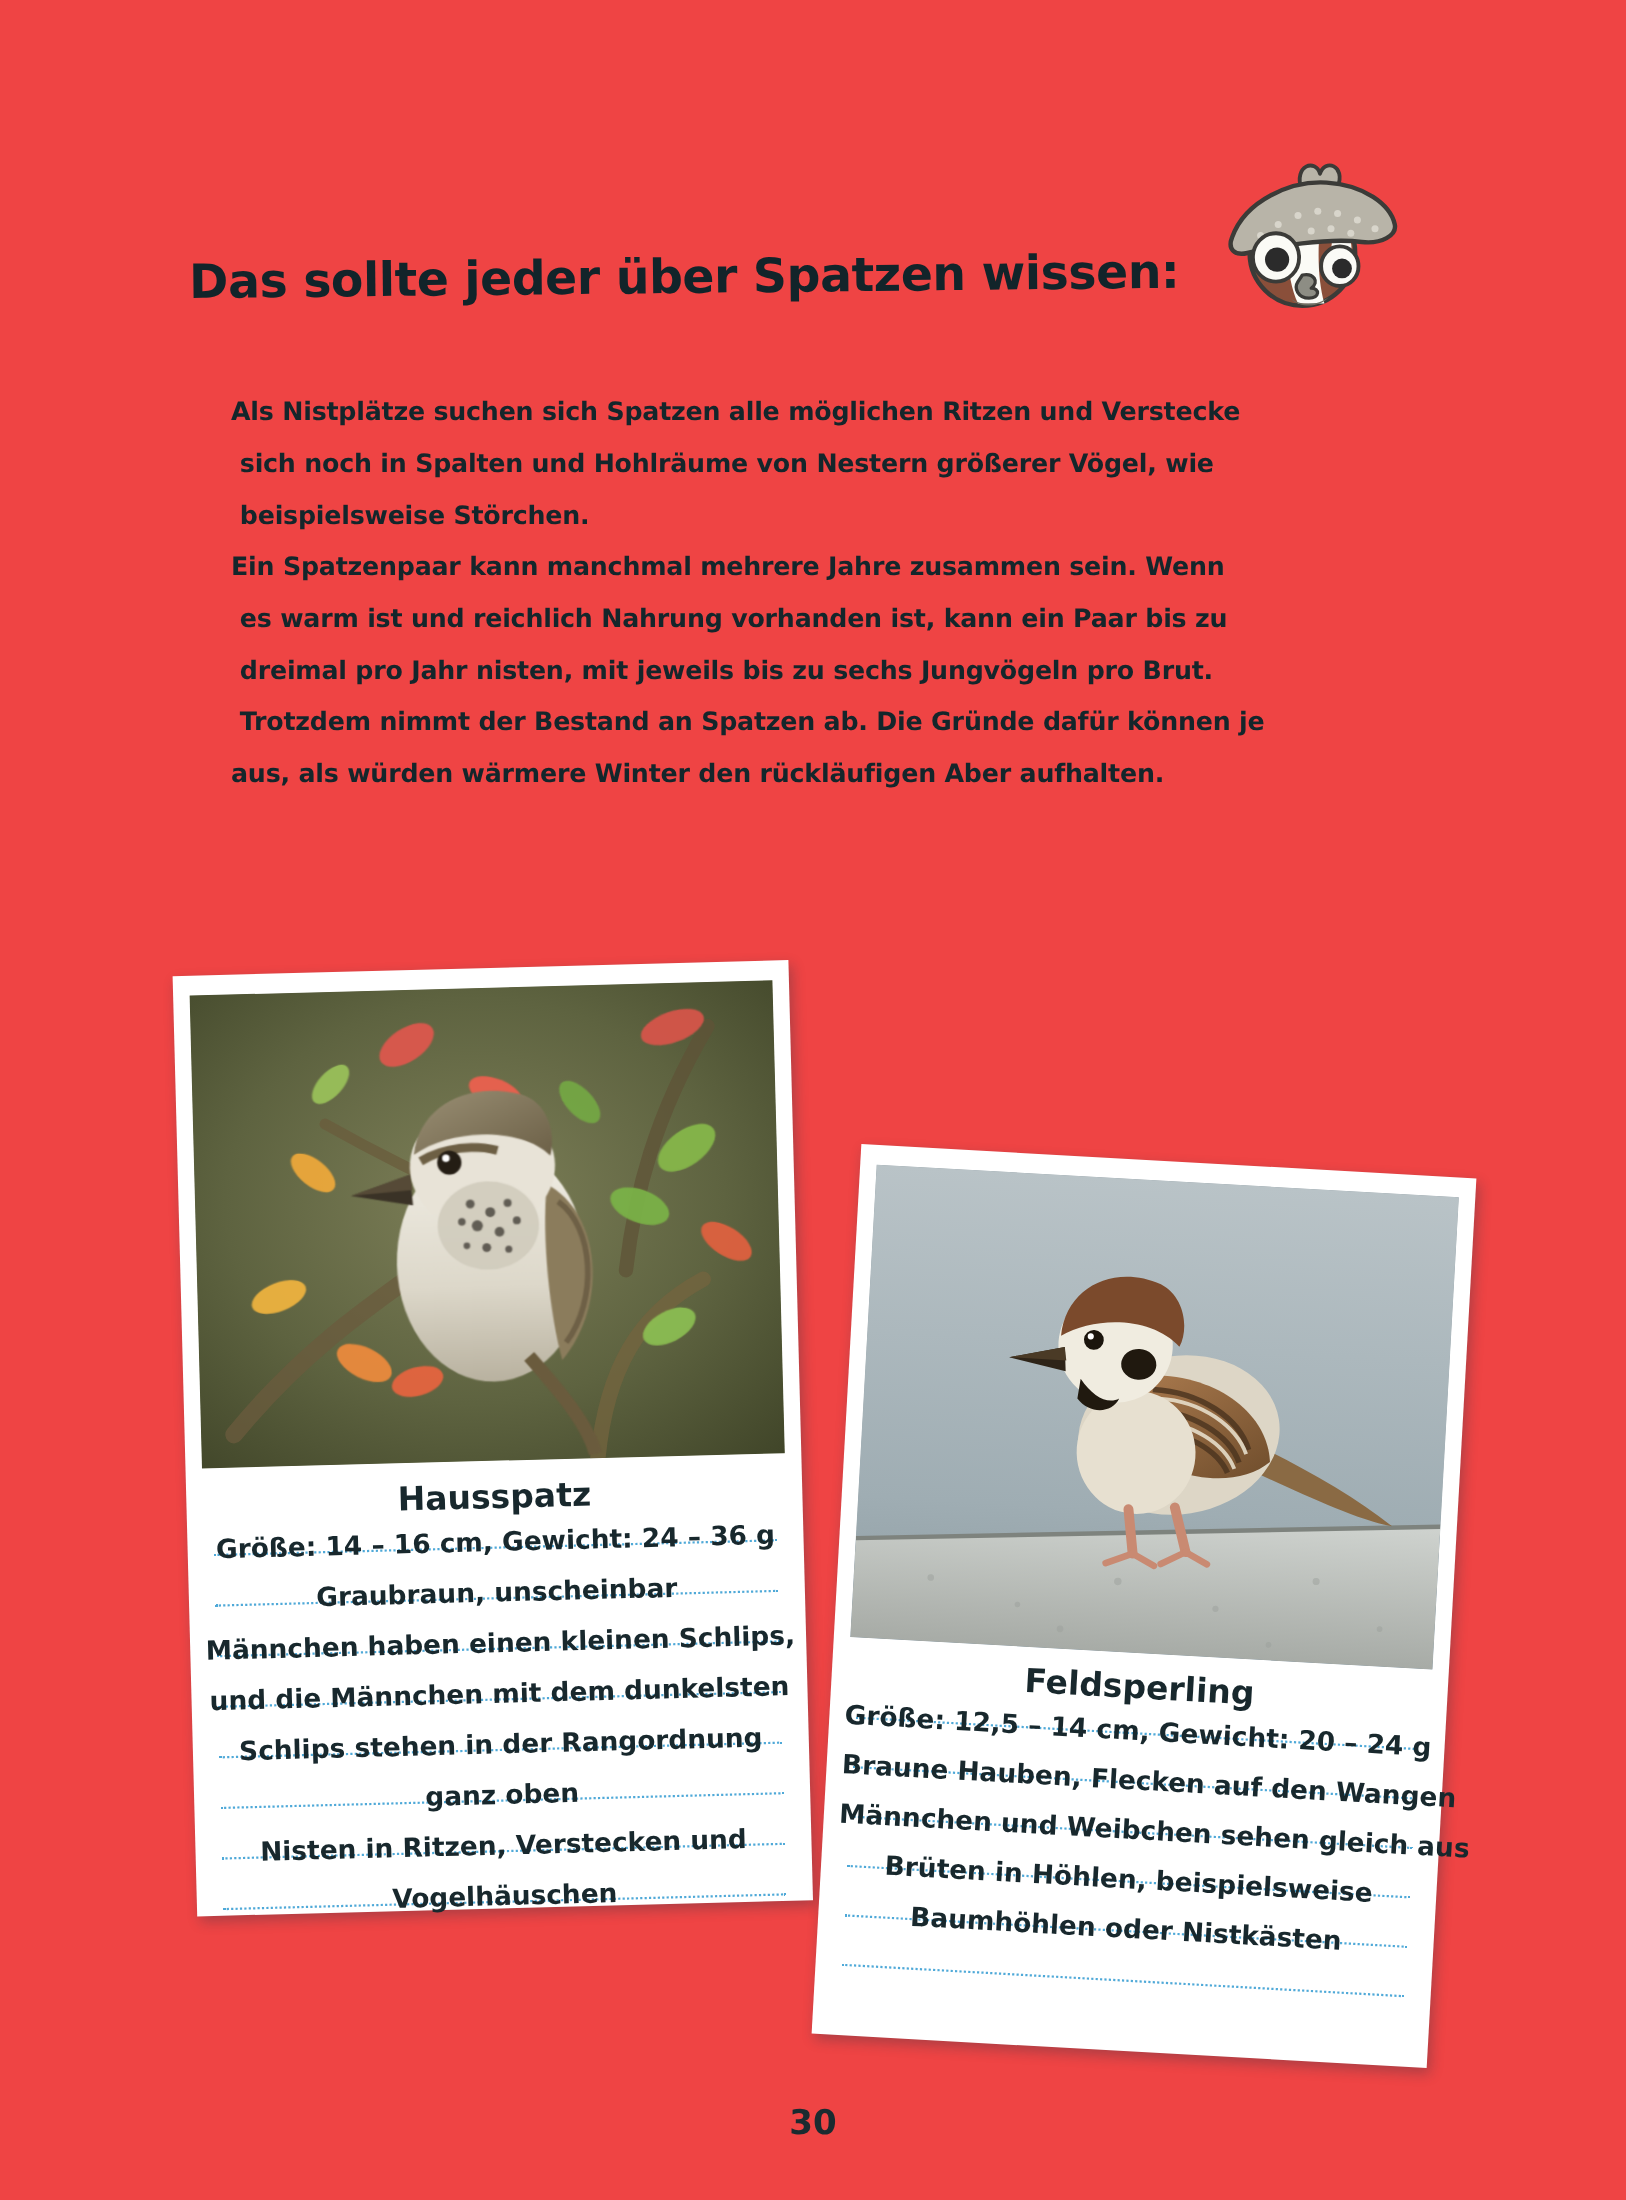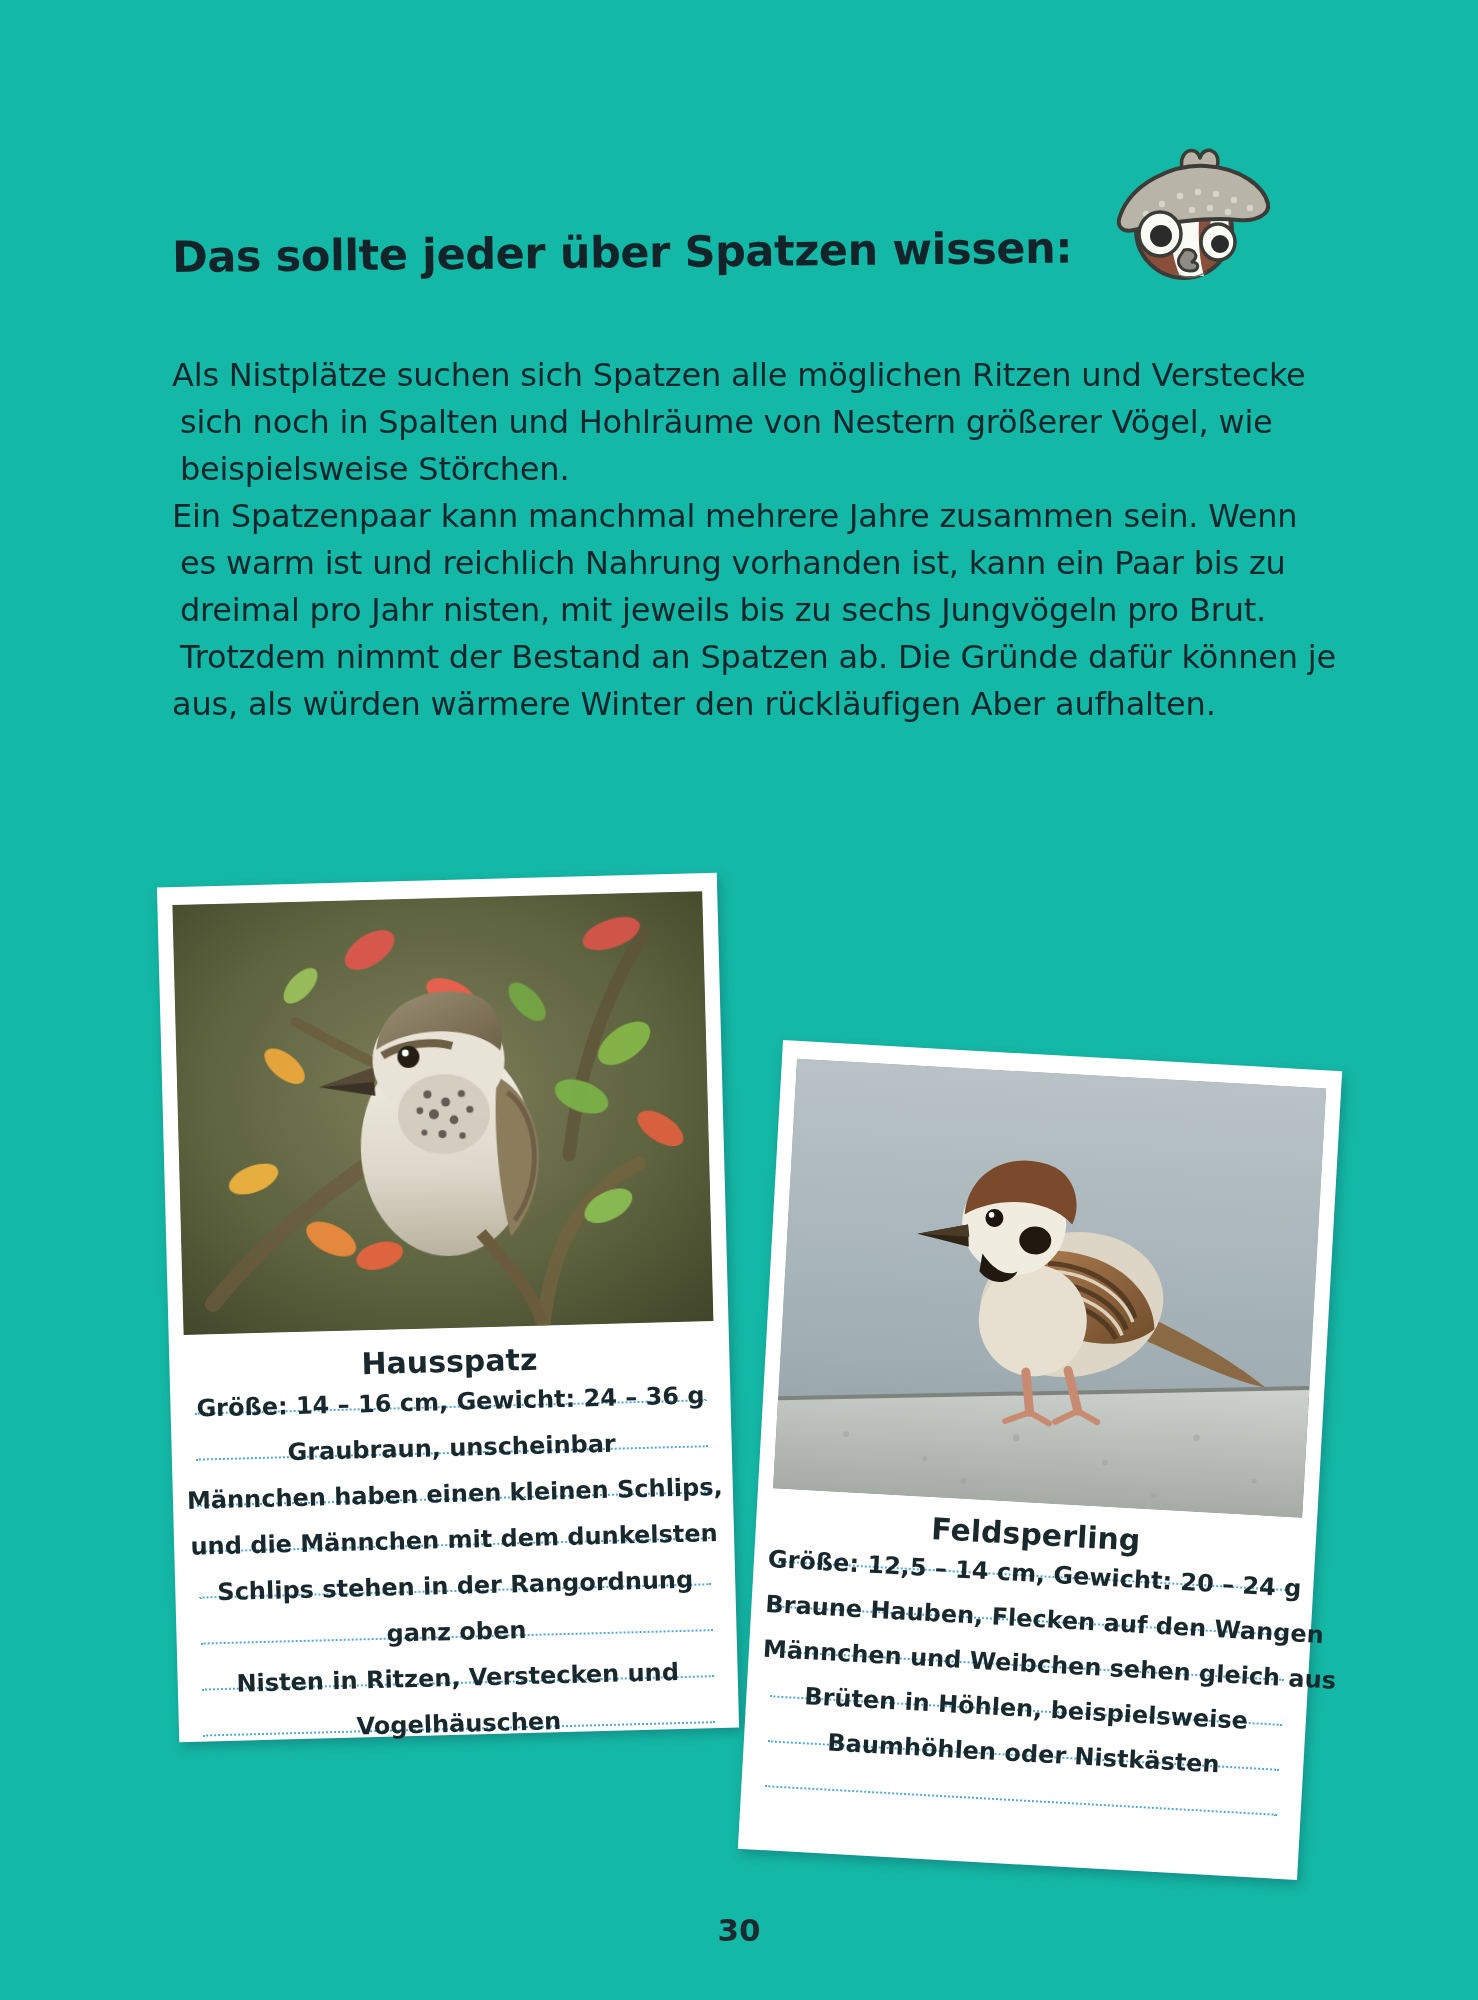--- a/index.html
+++ b/index.html
@@ -11,21 +11,21 @@
     height: 2000px;
     background: #a2d8f2;
     font-family: "DejaVu Sans", sans-serif;
     overflow: hidden;
     position: relative;
   }
 
   .page {
     position: absolute;
     inset: 0;
-    background: #14b8a6;
+    background: #ef4444;
   }
 
   
   .heading-row {
     position: absolute;
     left: 172px;
     top: 232px;
     width: 1150px;
     height: 70px;
   }
@@ -54,26 +54,27 @@
 
   
   .body-text {
     position: absolute;
     left: 172px;
     top: 352px;
     width: 1135px;
   }
   .body-line {
     font-family: "DejaVu Sans", sans-serif;
-    font-size: 32px;
-    font-weight: 400;
+    font-size: 23px;
+    font-weight: 700;
     color: #14262b;
     line-height: 47px;
     white-space: nowrap;
     letter-spacing: -0.2px;
+    margin-left: 38px;
   }
   .body-line.indent {
     padding-left: 8px;
   }
 
   
   .card {
     position: absolute;
     background: #ffffff;
     box-shadow: 3px 5px 12px rgba(20,50,70,0.30);

